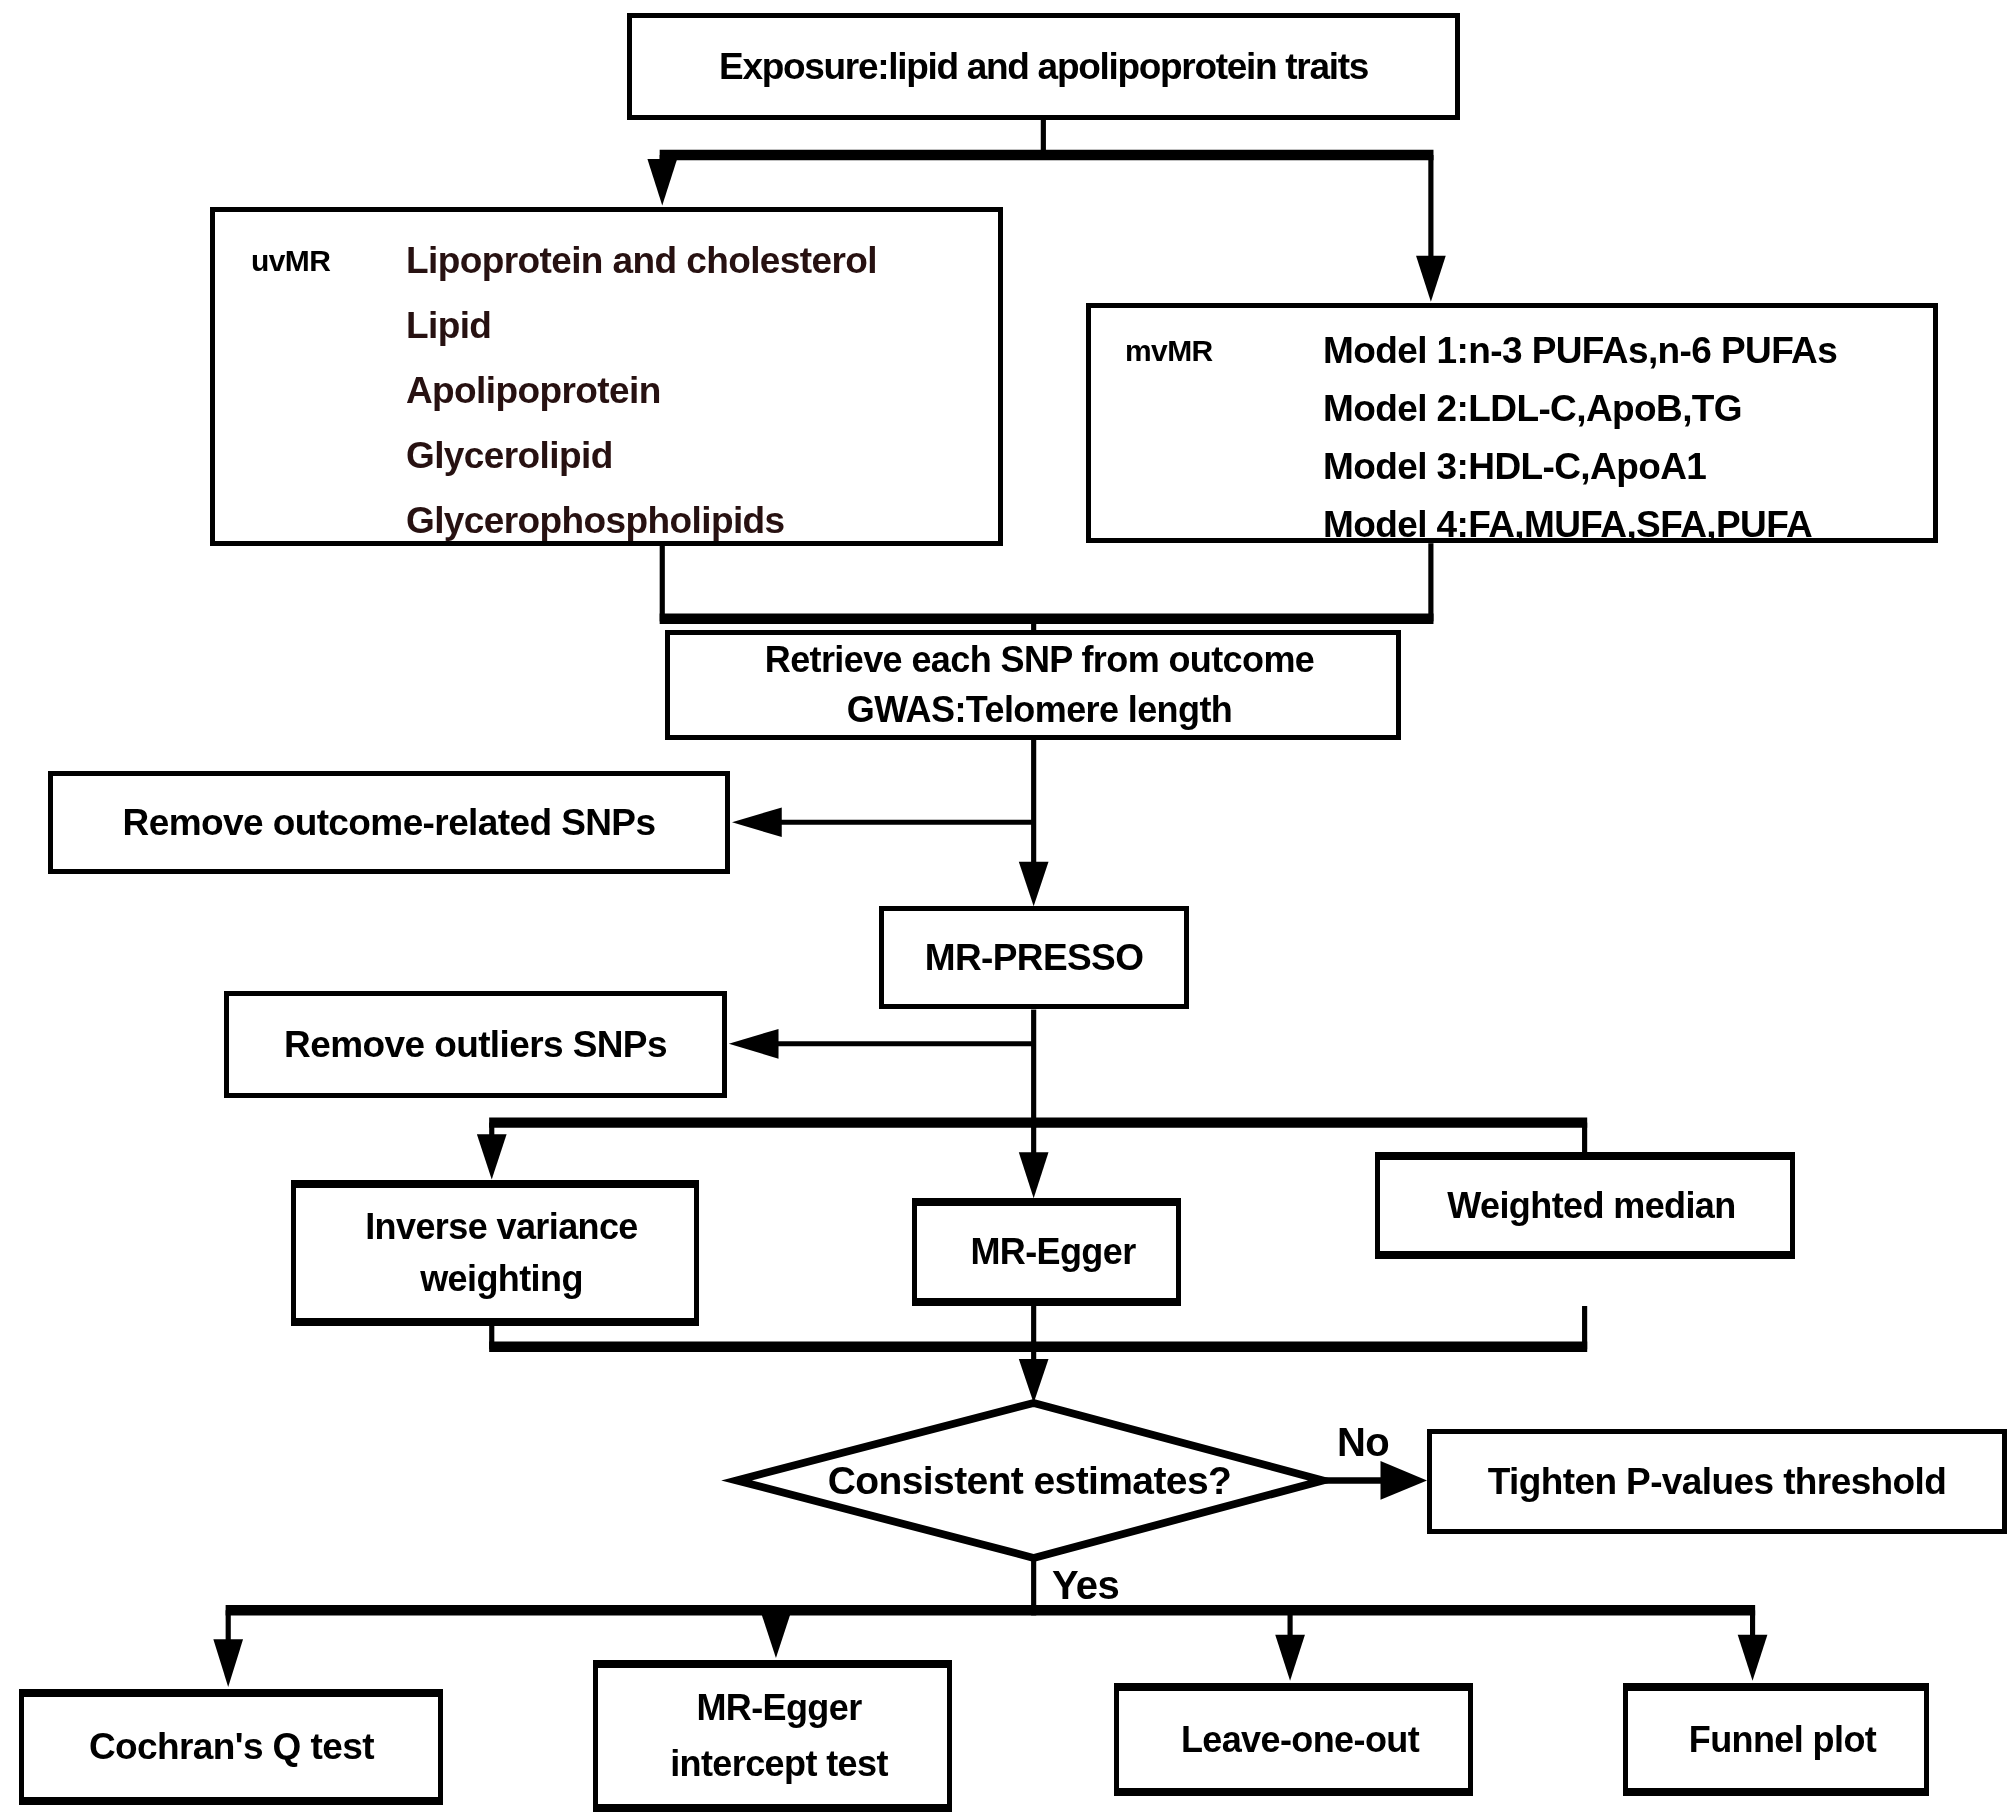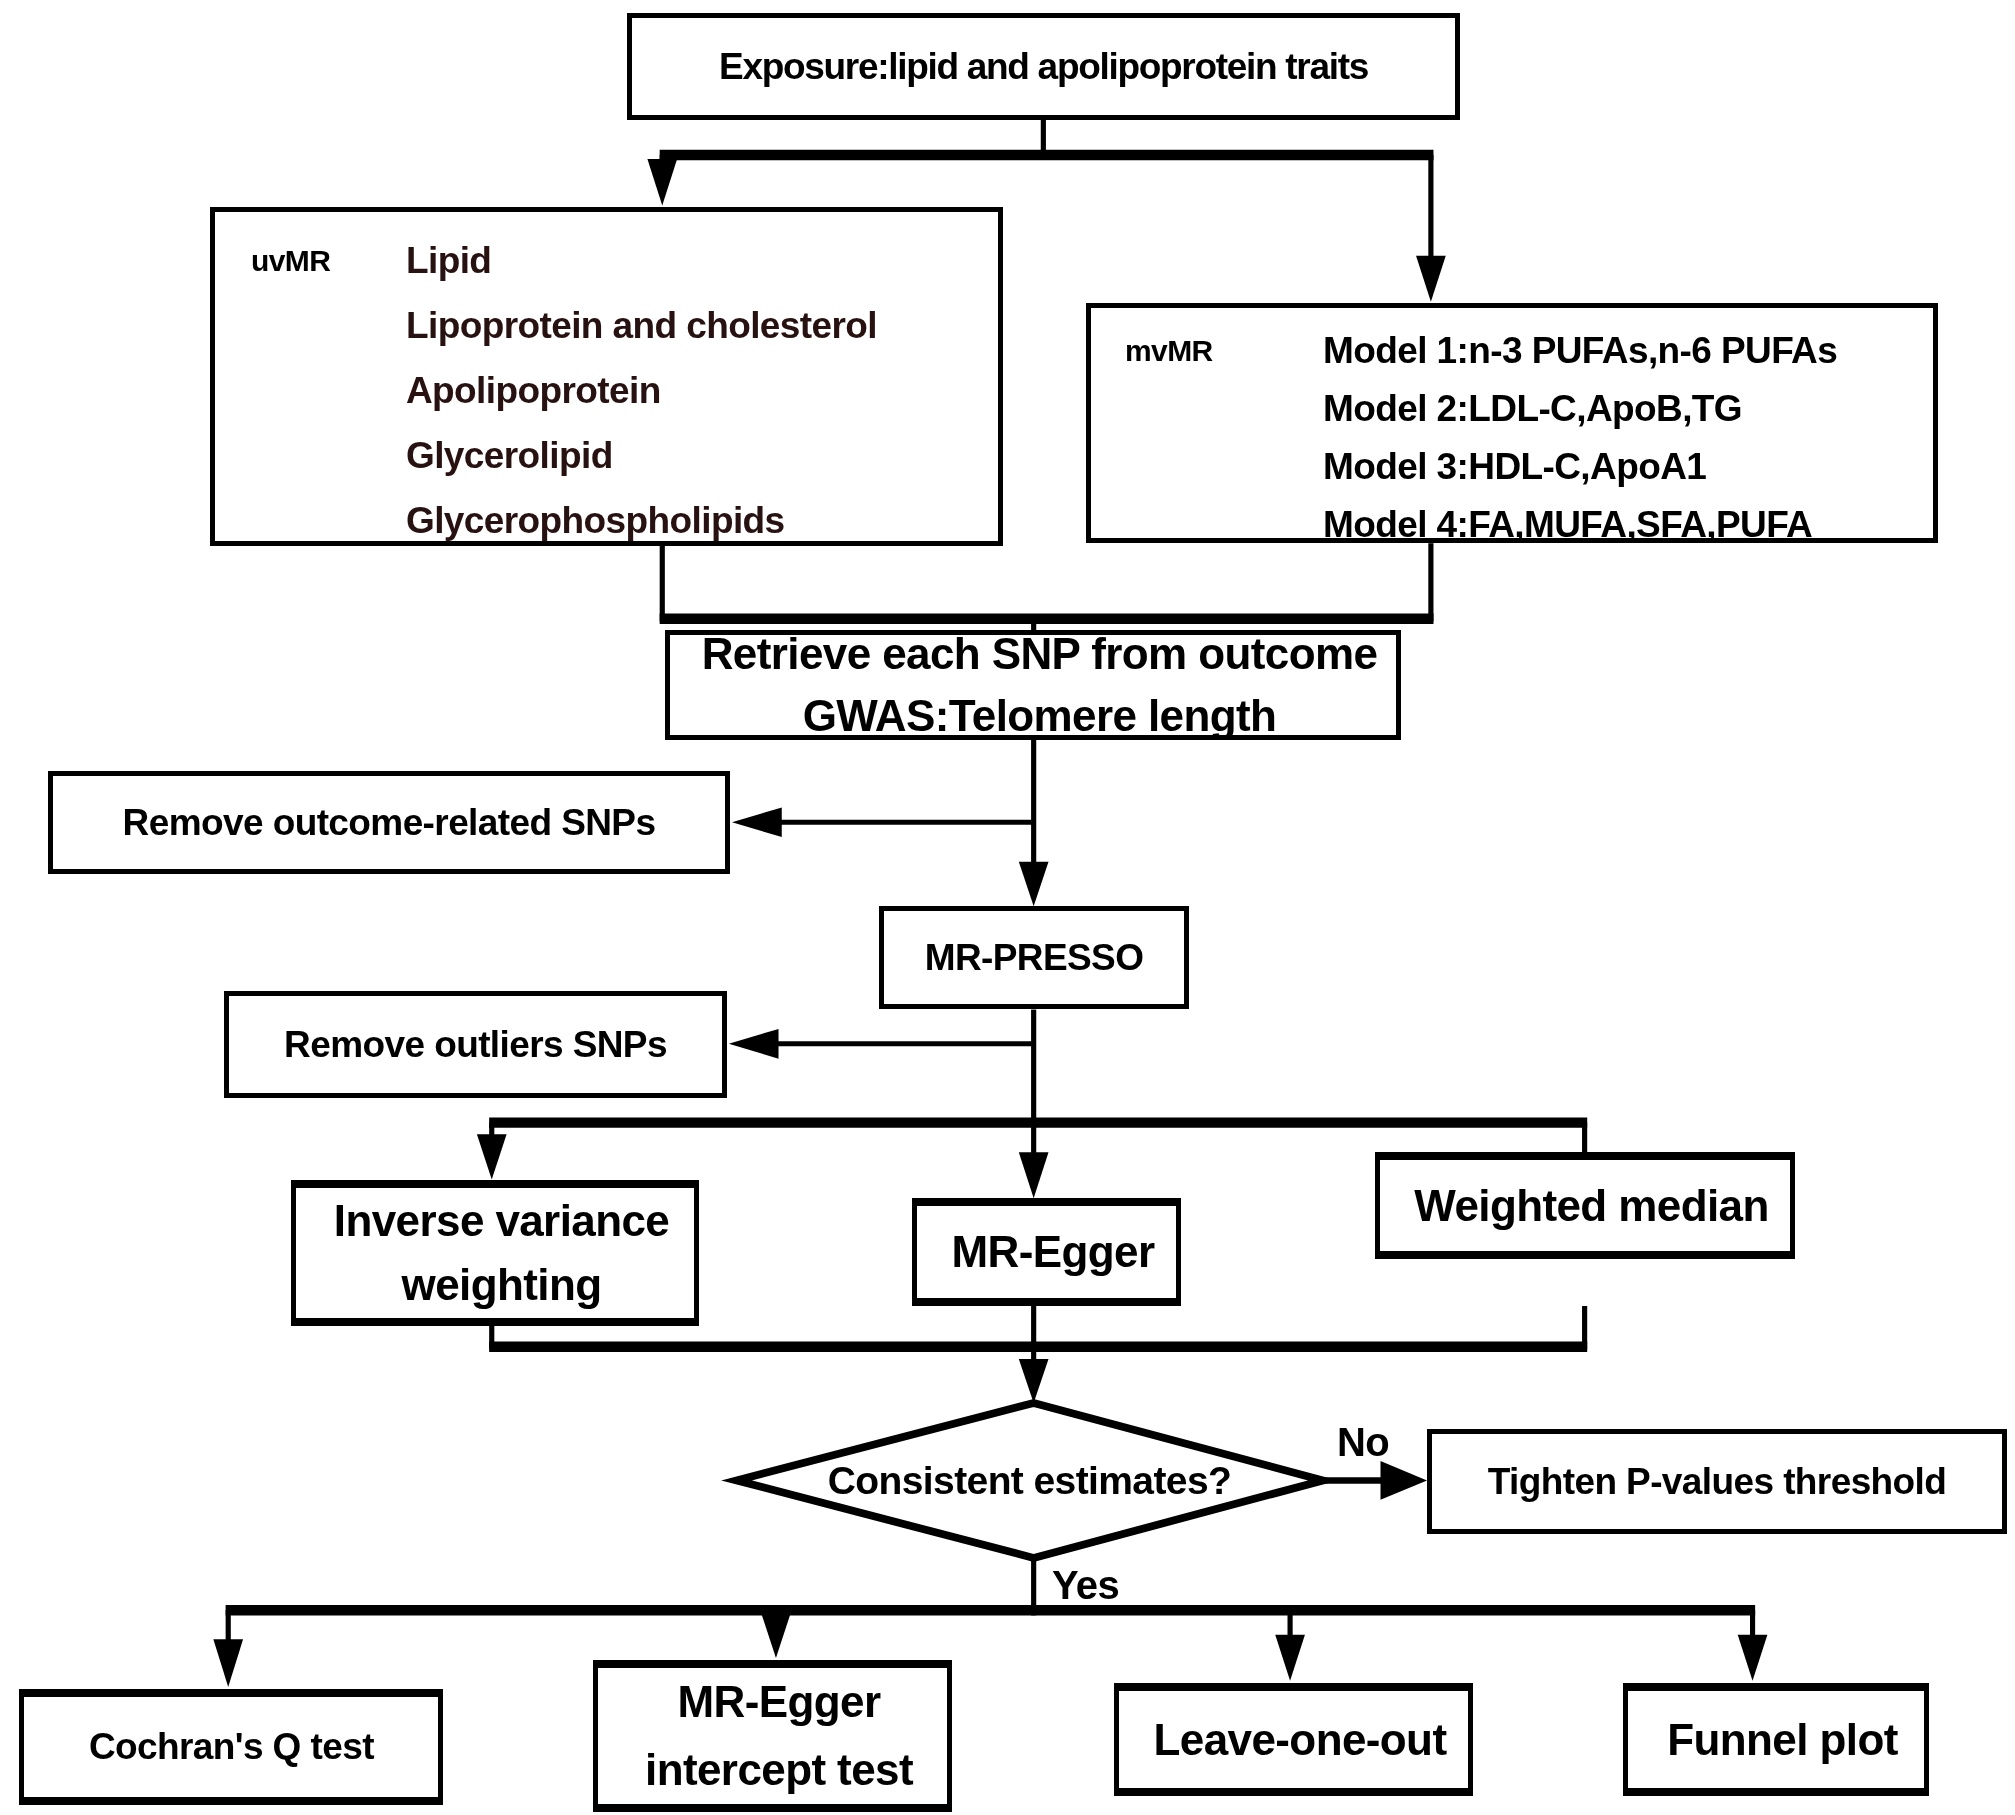--- a/index.html
+++ b/index.html
@@ -35,21 +35,21 @@
     align-items: center;
     justify-content: center;
     text-align: center;
     letter-spacing: -0.6px;
     line-height: 1.22;
   }
   .node.hv {
     border-width: 8.4px 5.2px;
   }
   .f58 { font-size: 37px; }
-  .f56 { font-size: 44px; padding-left: 13px; }
+  .f56 { font-size: 36px; padding-left: 13px; }
 
   
   .listbox {
     position: absolute;
     box-sizing: border-box;
     border: 5.8px solid #000000;
     background: #ffffff;
     display: flex;
     flex-direction: row;
     align-items: stretch;
@@ -148,22 +148,22 @@
     <polygon points="2690,2531 2736,2531 2713,2602" fill="#000"></polygon>
   </svg>
 
   <div class="node f58" id="exposure-box" style="left:627px; top:13px; width:833px; height:107px; letter-spacing:-1.3px;">
     <span>Exposure:lipid and apolipoprotein traits</span>
   </div>
 
   <div class="listbox" id="uvmr-box" style="left:210px; top:207px; width:793px; height:339px;">
     <div class="side-label">uvMR</div>
     <div class="items">
+      <div class="item">Lipoprotein and cholesterol</div>
       <div class="item">Lipid</div>
-      <div class="item">Lipoprotein and cholesterol</div>
       <div class="item">Apolipoprotein</div>
       <div class="item">Glycerolipid</div>
       <div class="item">Glycerophospholipids</div>
     </div>
   </div>
 
   <div class="listbox" id="mvmr-box" style="left:1086px; top:303px; width:852px; height:240px;">
     <div class="side-label">mvMR</div>
     <div class="items">
       <div class="item">Model 1:n-3 PUFAs,n-6 PUFAs</div>

